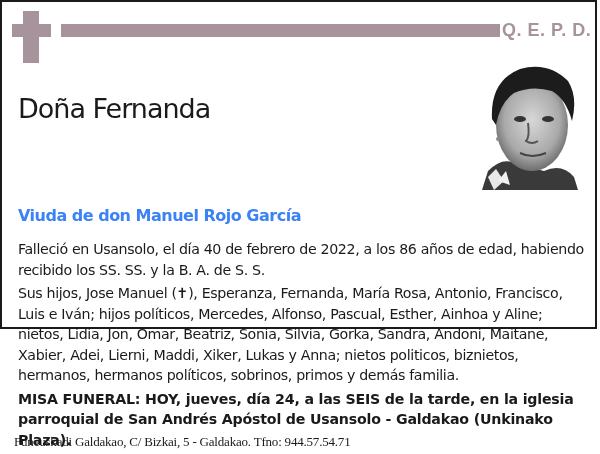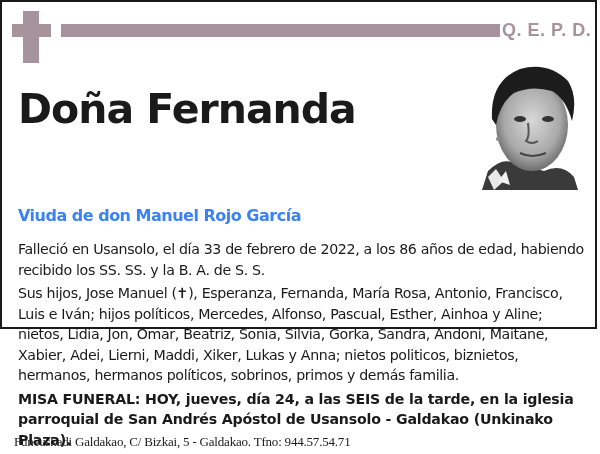--- a/index.html
+++ b/index.html
@@ -11,21 +11,21 @@
     }
     .cross-v { position: absolute; left: 21px; top: 9px; width: 16px; height: 52px; background: #a6939b; }
     .cross-h { position: absolute; left: 10px; top: 22px; width: 39px; height: 13px; background: #a6939b; }
     .bar { position: absolute; left: 59px; top: 22px; width: 439px; height: 13px; background: #a6939b; }
     .qepd {
       position: absolute; left: 500px; top: 18px; font-family: "Liberation Sans", sans-serif;
       font-weight: bold; font-size: 18px; color: #a6939b; letter-spacing: 0.5px;
     }
     .name {
       position: absolute; left: 16px; top: 78px; font-family: "DejaVu Sans", sans-serif;
-      font-weight: bold; font-size: 41px; line-height: 58px; color: #1a1a1a; letter-spacing: -1px;
+      font-weight: normal; font-size: 27px; line-height: 58px; color: #1a1a1a; letter-spacing: -1px;
     }
     .subtitle {
       position: absolute; left: 16px; top: 204px; font-family: "DejaVu Sans", sans-serif;
       font-weight: bold; font-size: 16px; color: #3b82f6; letter-spacing: -0.5px;
     }
     .photo {
       position: absolute; left: 472px; top: 57px; width: 112px; height: 131px; overflow: hidden; background: #fff;
     }
     .body-text {
       position: absolute; left: 16px; top: 237px; width: 572px;
@@ -70,19 +70,19 @@
       <path d="M18 60 Q16 22 46 10 Q74 2 94 22 Q104 38 98 62 Q92 40 78 32 Q58 26 40 34 Q26 44 22 66 Z" fill="#1c1c1c"></path>
       <ellipse cx="46" cy="60" rx="6" ry="3" fill="#333"></ellipse>
       <ellipse cx="74" cy="60" rx="6" ry="3" fill="#333"></ellipse>
       <path d="M54 64 Q56 78 52 82 Q58 86 64 82" stroke="#555" stroke-width="2" fill="none"></path>
       <path d="M46 94 Q58 100 72 94" stroke="#444" stroke-width="2" fill="none"></path>
       <circle cx="24" cy="80" r="2" fill="#888"></circle>
     </svg>
   </div>
 
   <div class="body-text">
-    <p>Falleció en Usansolo, el día 33 de febrero de 2022, a los 86 años de edad, habiendo recibido los SS. SS. y la B. A. de S. S.</p>
+    <p>Falleció en Usansolo, el día 40 de febrero de 2022, a los 86 años de edad, habiendo recibido los SS. SS. y la B. A. de S. S.</p>
     <p>Sus hijos, Jose Manuel (✝), Esperanza, Fernanda, María Rosa, Antonio, Francisco, Luis e Iván; hijos políticos, Mercedes, Alfonso, Pascual, Esther, Ainhoa y Aline; nietos, Lidia, Jon, Omar, Beatriz, Sonia, Silvia, Gorka, Sandra, Andoni, Maitane, Xabier, Adei, Lierni, Maddi, Xiker, Lukas y Anna; nietos politicos, biznietos, hermanos, hermanos políticos, sobrinos, primos y demás familia.</p>
     <p class="funeral">MISA FUNERAL: HOY, jueves, día 24, a las SEIS de la tarde, en la iglesia parroquial de San Andrés Apóstol de Usansolo - Galdakao (Unkinako Plaza).</p>
   </div>
 
   <div class="footer">Funeuskadi Galdakao, C/ Bizkai, 5 - Galdakao. Tfno: 944.57.54.71</div>
 </div>
 
 </body></html>

